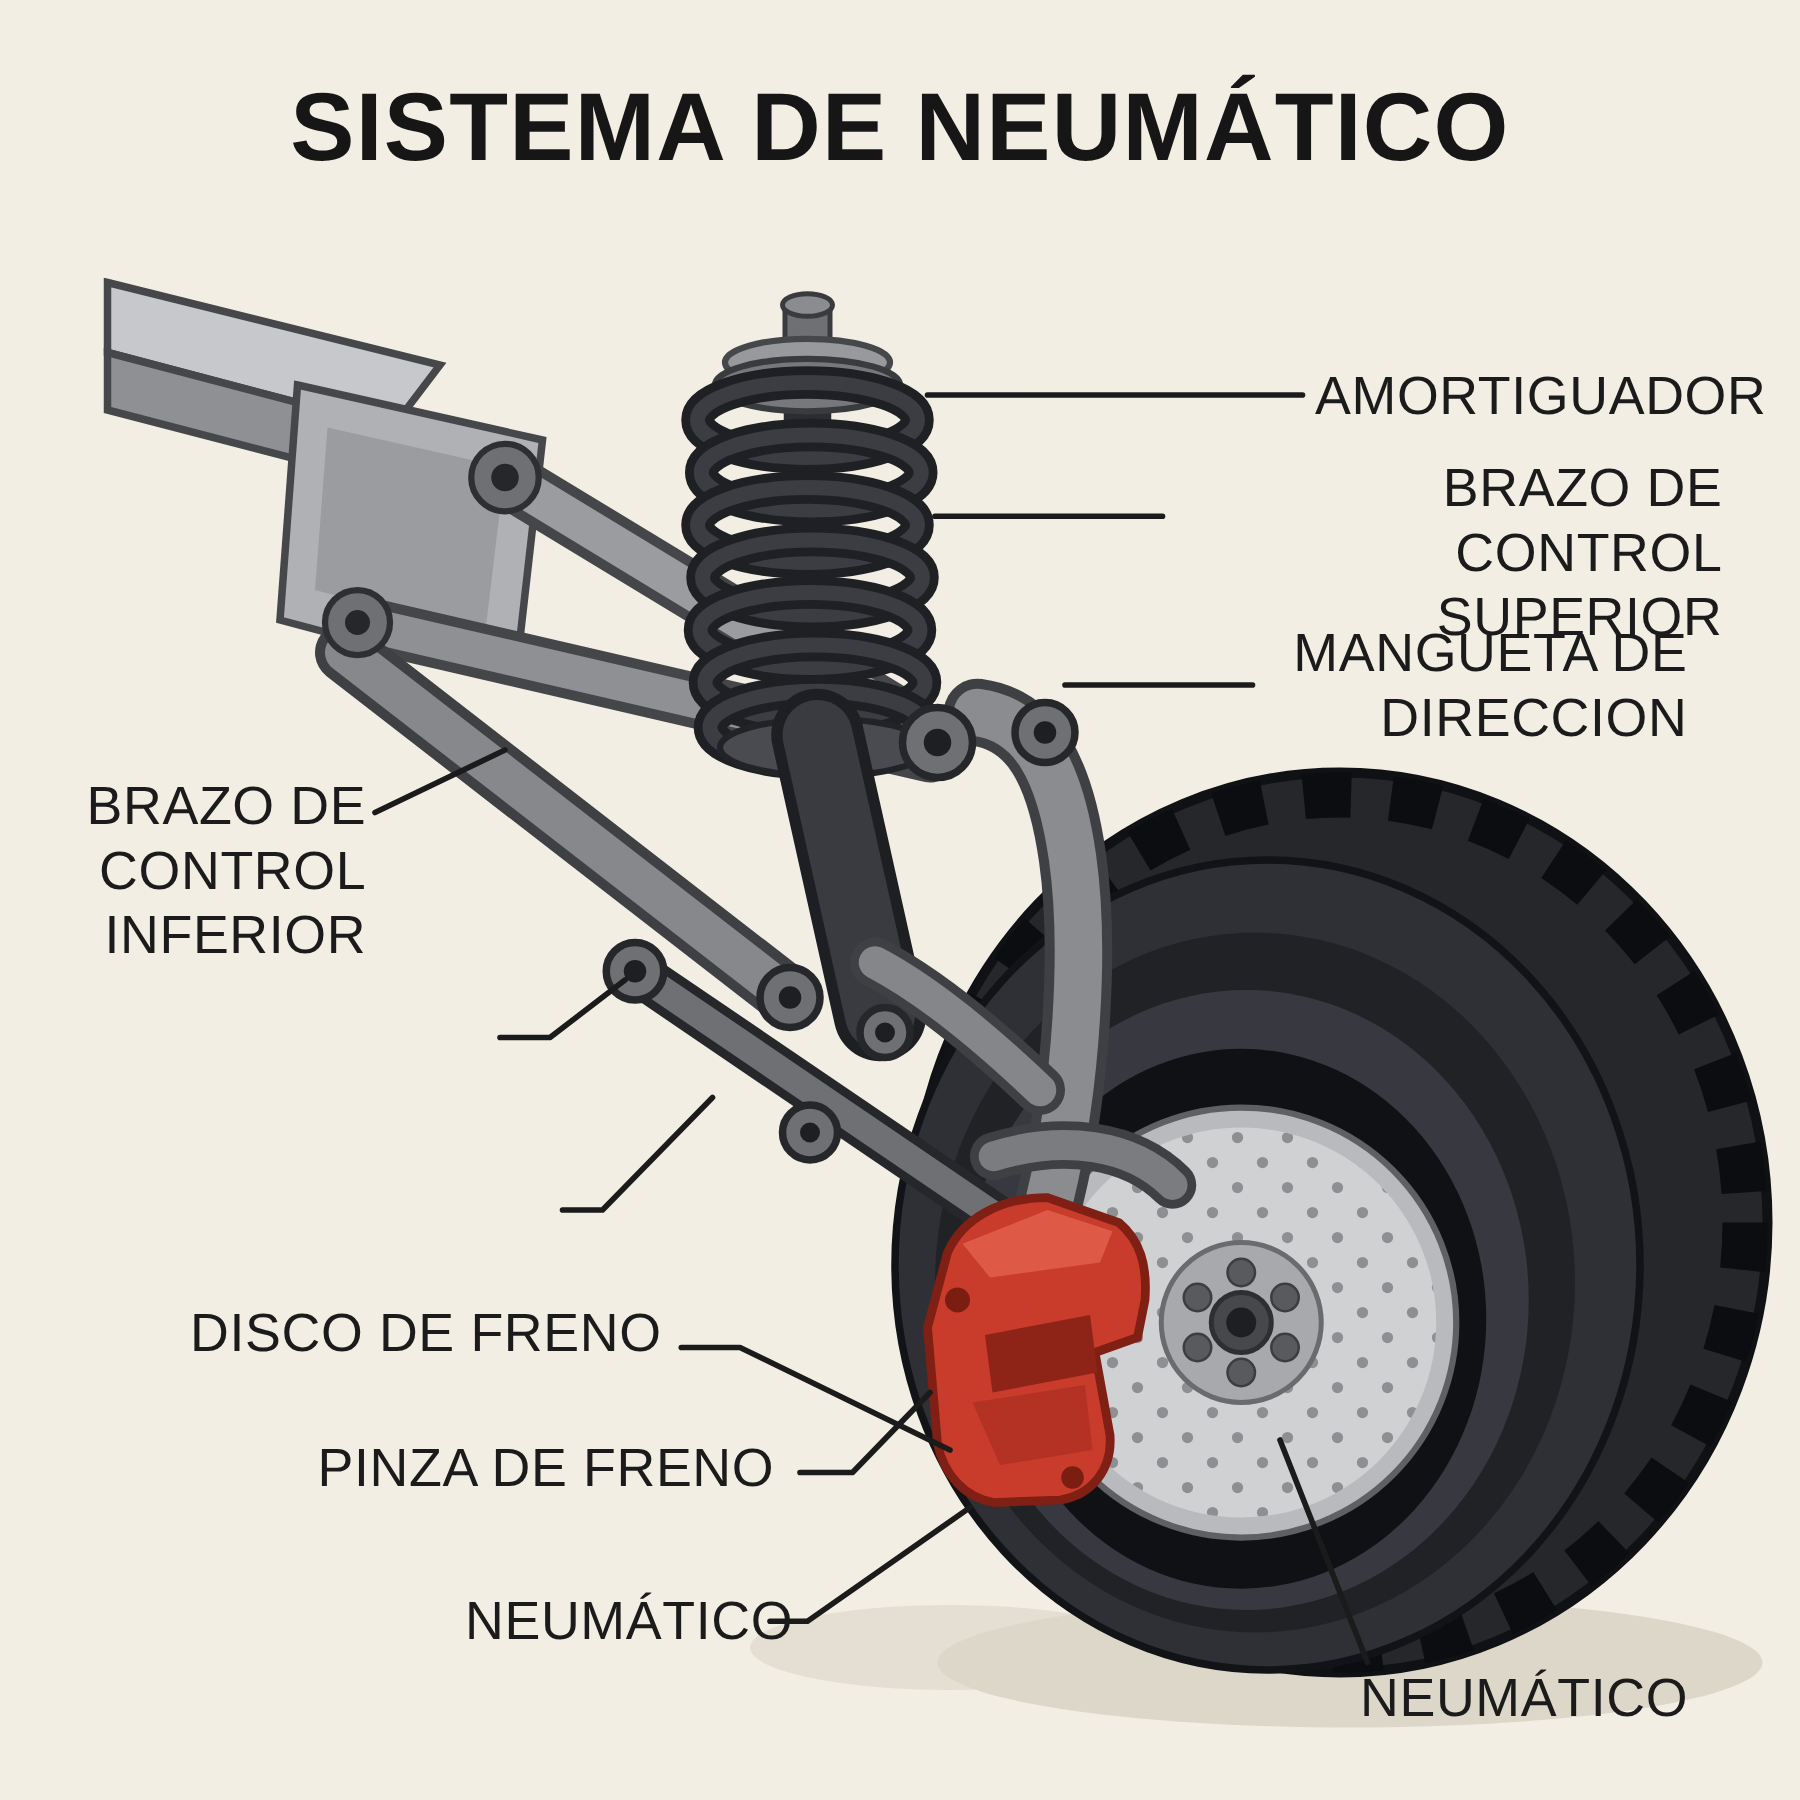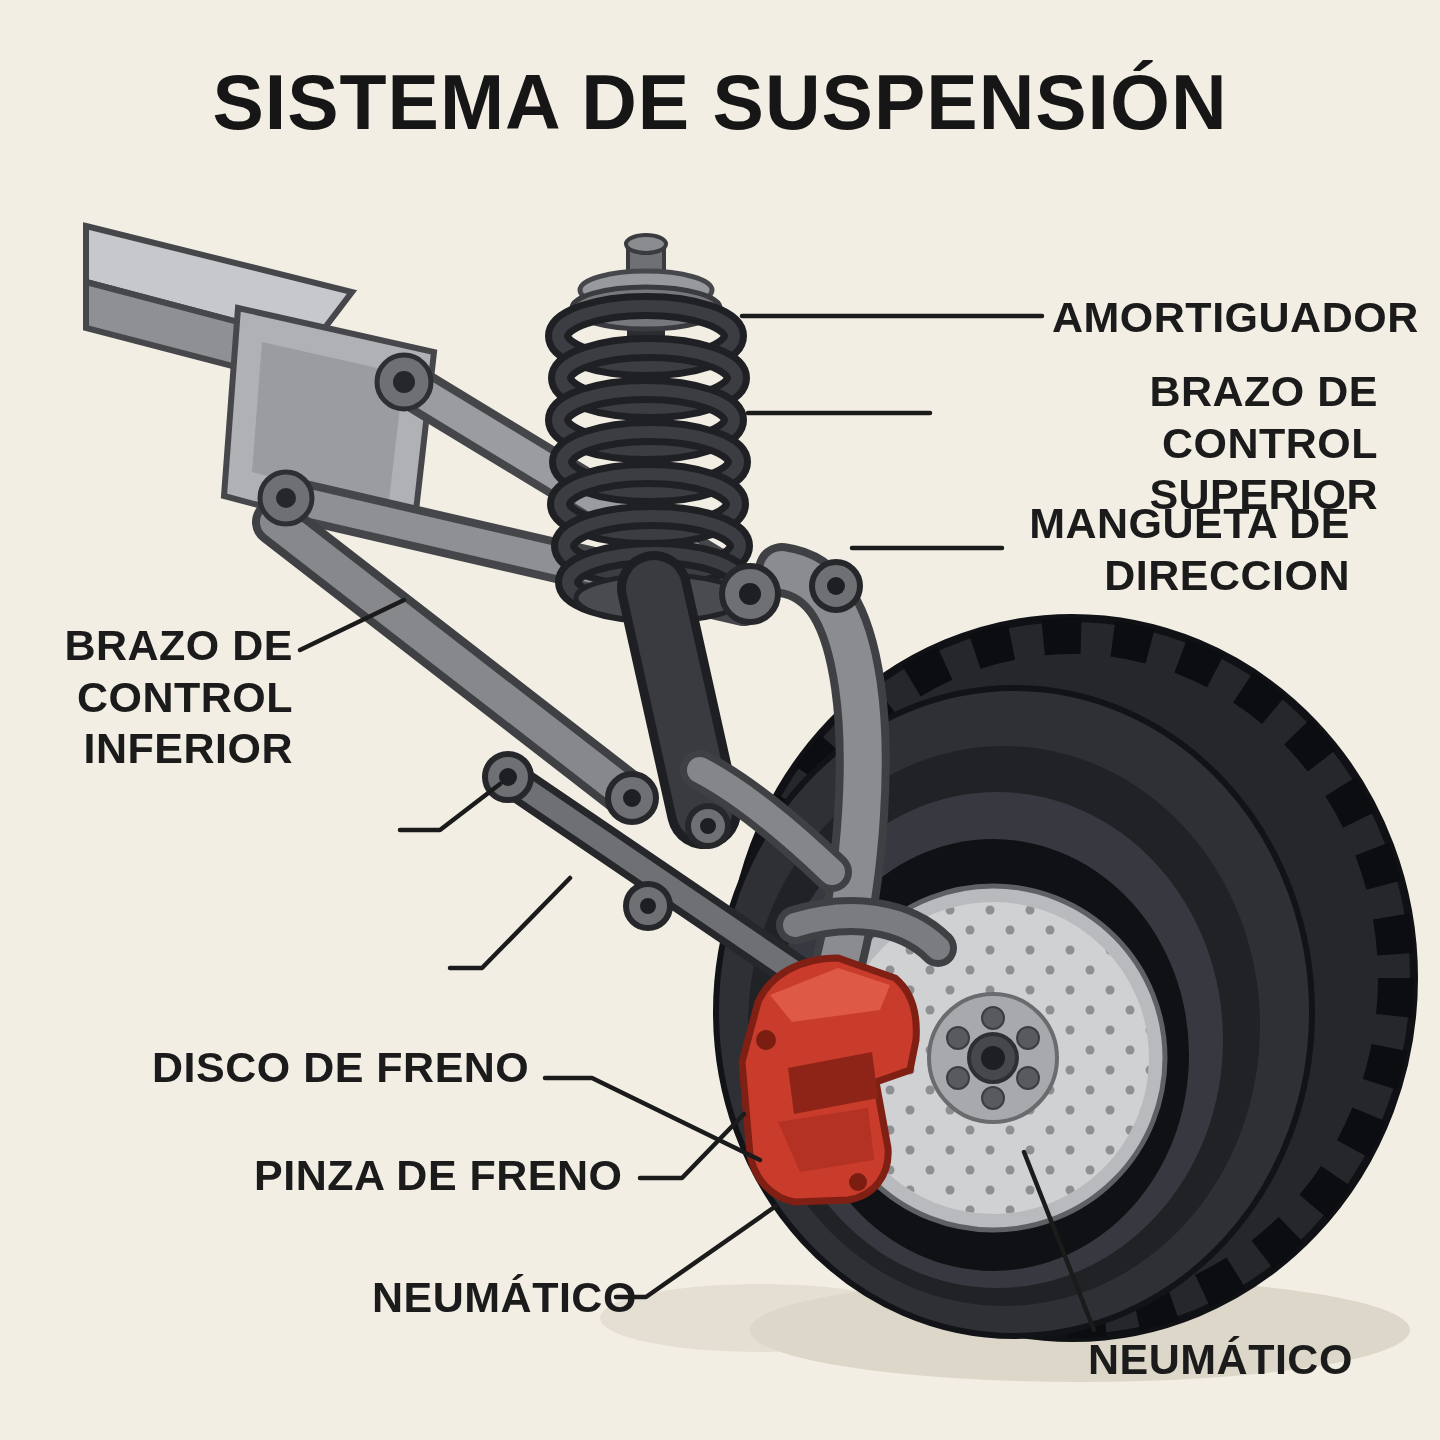--- a/index.html
+++ b/index.html
@@ -3,21 +3,21 @@
 <meta charset="utf-8">
 <style>
   * { margin:0; padding:0; box-sizing:border-box; }
   html, body { width:1440px; height:1440px; }
   body { background:#f2eee4; font-family:"Liberation Sans", sans-serif; }
   .canvas { position:relative; width:1440px; height:1440px; background:#f2eee4; overflow:hidden; }
   .art { position:absolute; left:0; top:0; width:1440px; height:1440px; }
   .title { position:absolute; top:58px; left:0; width:100%; text-align:center;
            color:#161616; font-weight:700; font-size:77px; line-height:1.16; letter-spacing:1px; }
   .title span { display:block; }
-  .label { position:absolute; color:#1b1b1b; font-weight:700; font-size:43px; line-height:1.2; letter-spacing:0.5px; }
+  .label { position:absolute; color:#1b1b1b; font-weight:400; font-size:43px; line-height:1.2; letter-spacing:0.5px; }
   .label.center { text-align:right; }
   .label.nowrap { white-space:nowrap; }
 </style>
 </head>
 <body>
 
 <div class="canvas">
 
   <svg class="art" viewBox="0 0 1440 1440" aria-hidden="true">
     <defs>
@@ -165,21 +165,21 @@
       <polyline points="400,830 440,830 500,784"></polyline>
       <polyline points="450,968 482,968 570,878"></polyline>
       <polyline points="545,1078 592,1078 760,1160"></polyline>
       <polyline points="640,1178 682,1178 744,1114"></polyline>
       <polyline points="616,1297 646,1297 776,1206"></polyline>
       <polyline points="1024,1152 1094,1330"></polyline>
     </g>
   </svg>
 
   <div class="title">
-    <span>SISTEMA DE SUSPENSIÓN</span>
+    <span>SISTEMA DE NEUMÁTICO</span>
   </div>
 
   <div class="label nowrap" style="left:1052px; top:292px;">AMORTIGUADOR</div>
 
   <div class="label center" style="left:938px; top:366px; width:440px;">BRAZO DE CONTROL SUPERIOR</div>
 
   <div class="label center" style="left:58px; top:620px; width:235px;">BRAZO DE CONTROL INFERIOR</div>
 
   <div class="label center" style="left:1010px; top:498px; width:340px;">MANGUETA DE DIRECCION</div>
 

